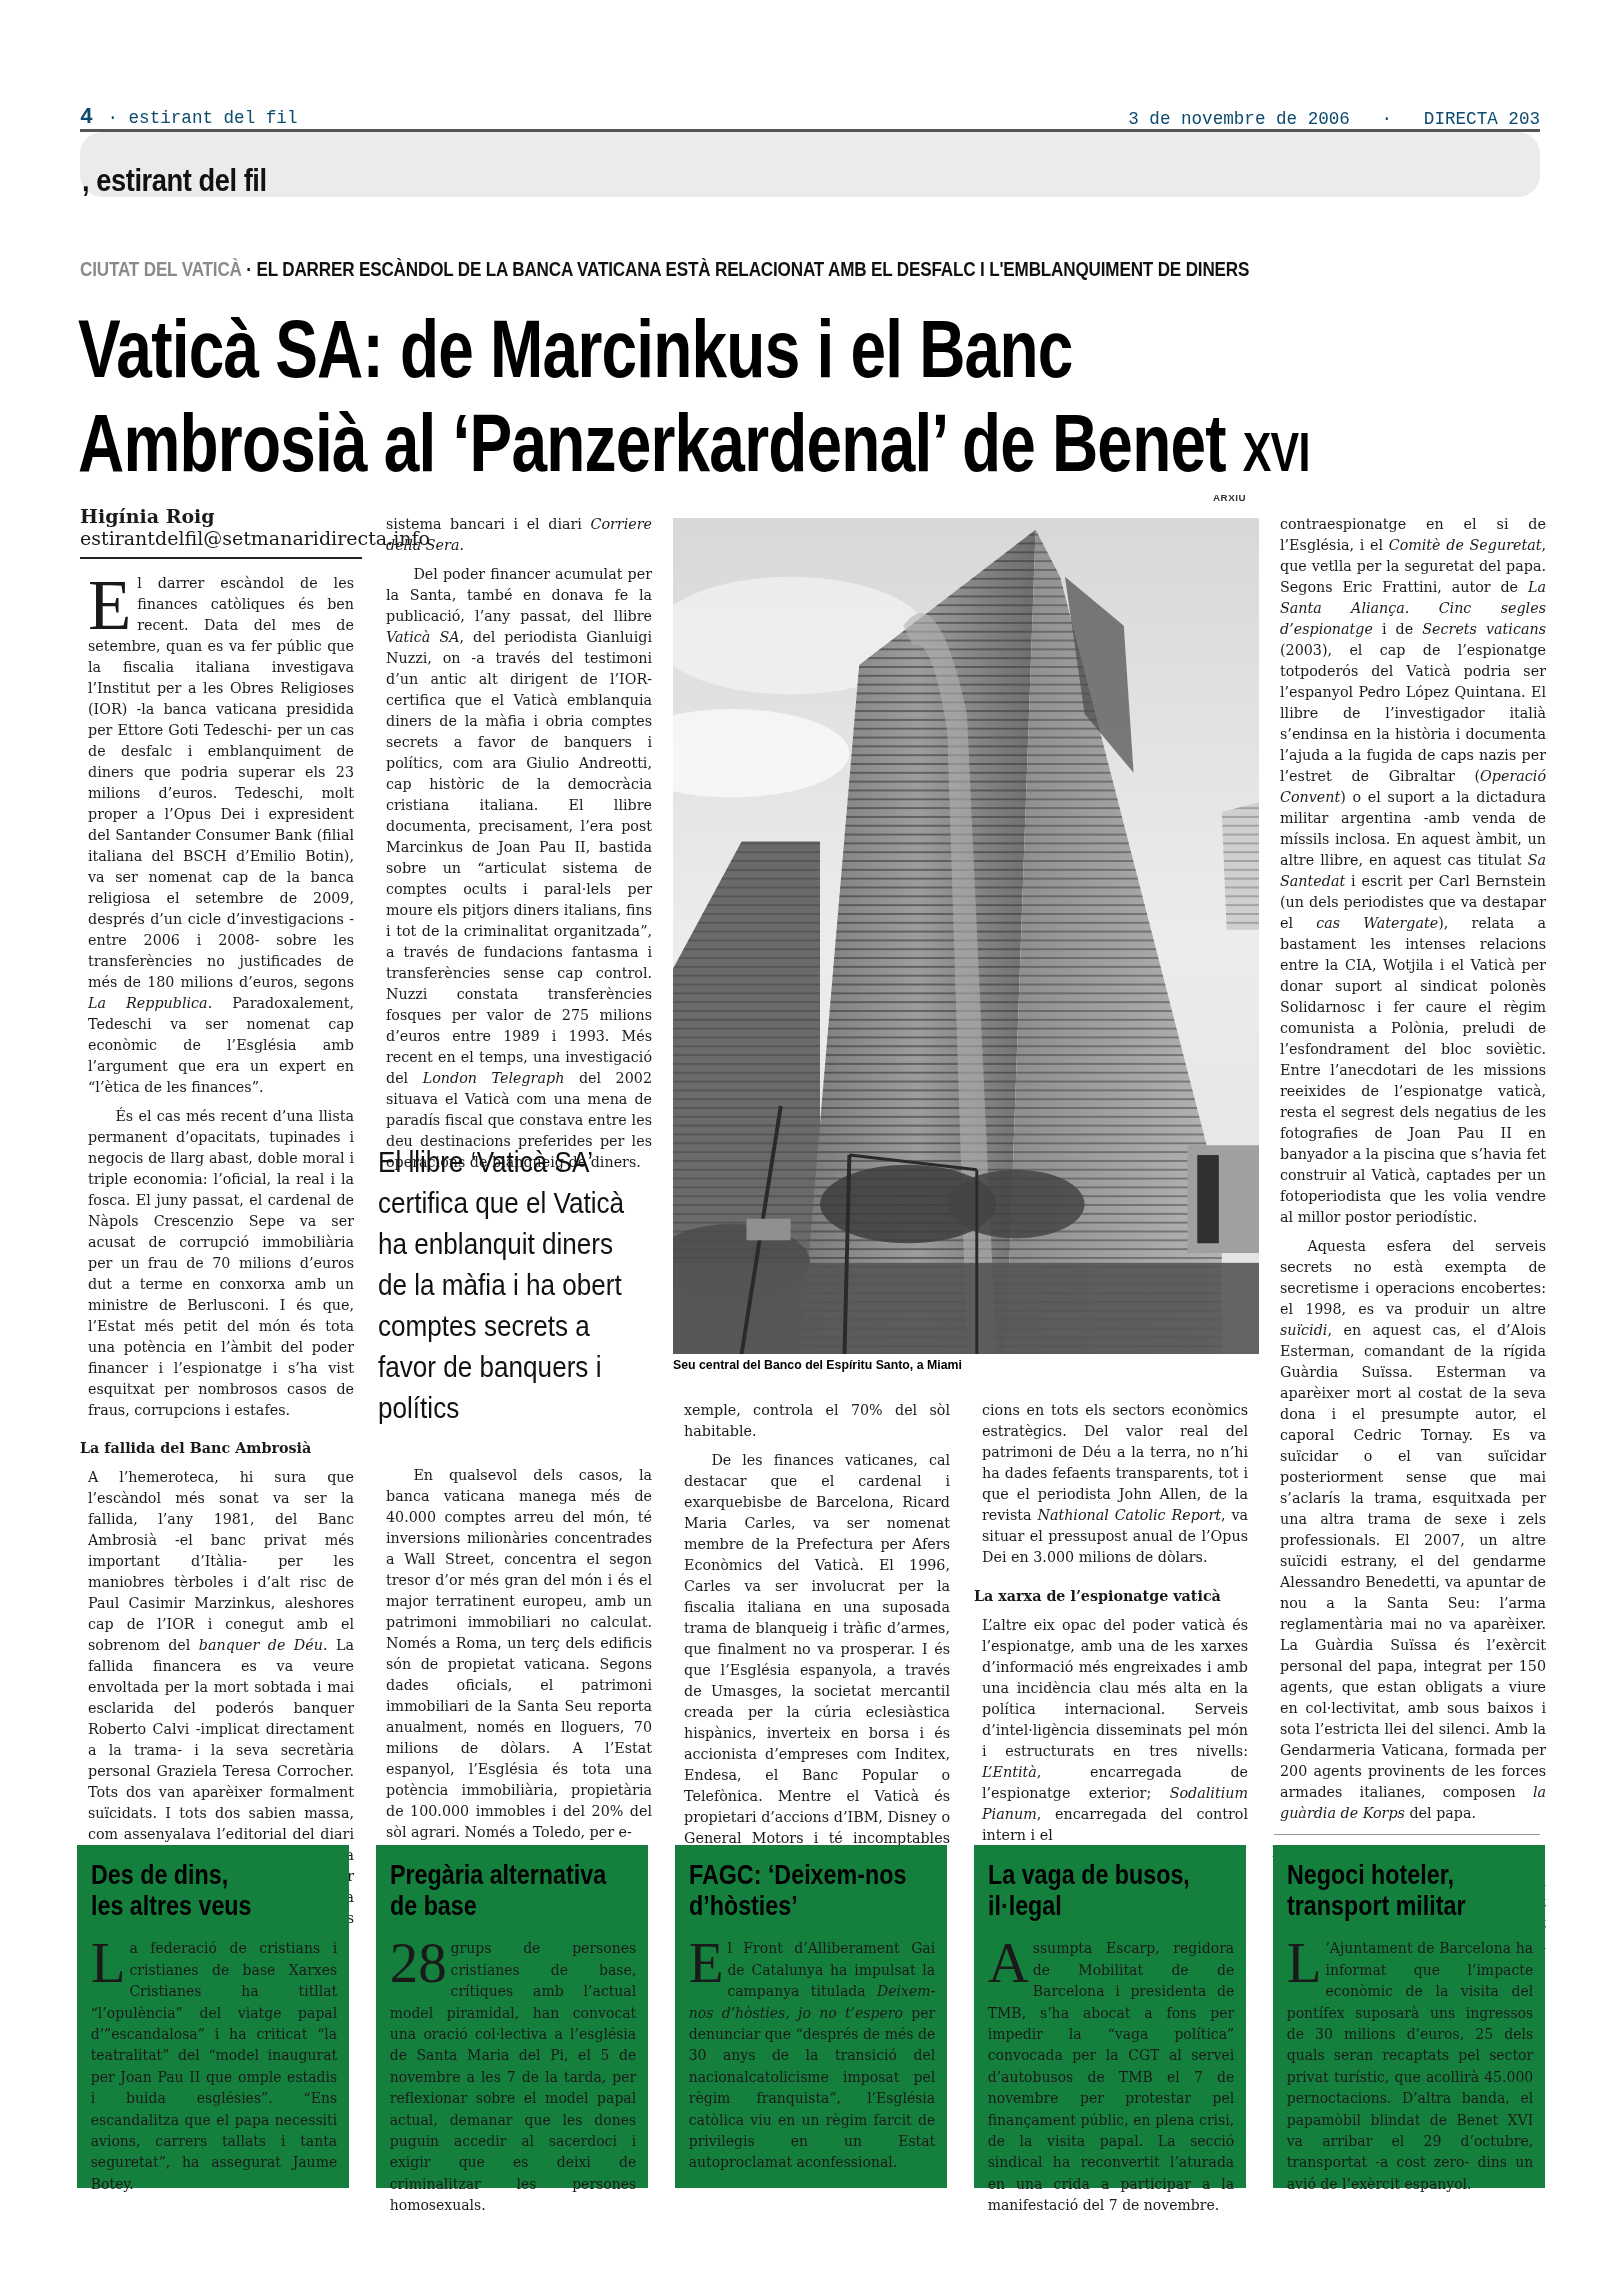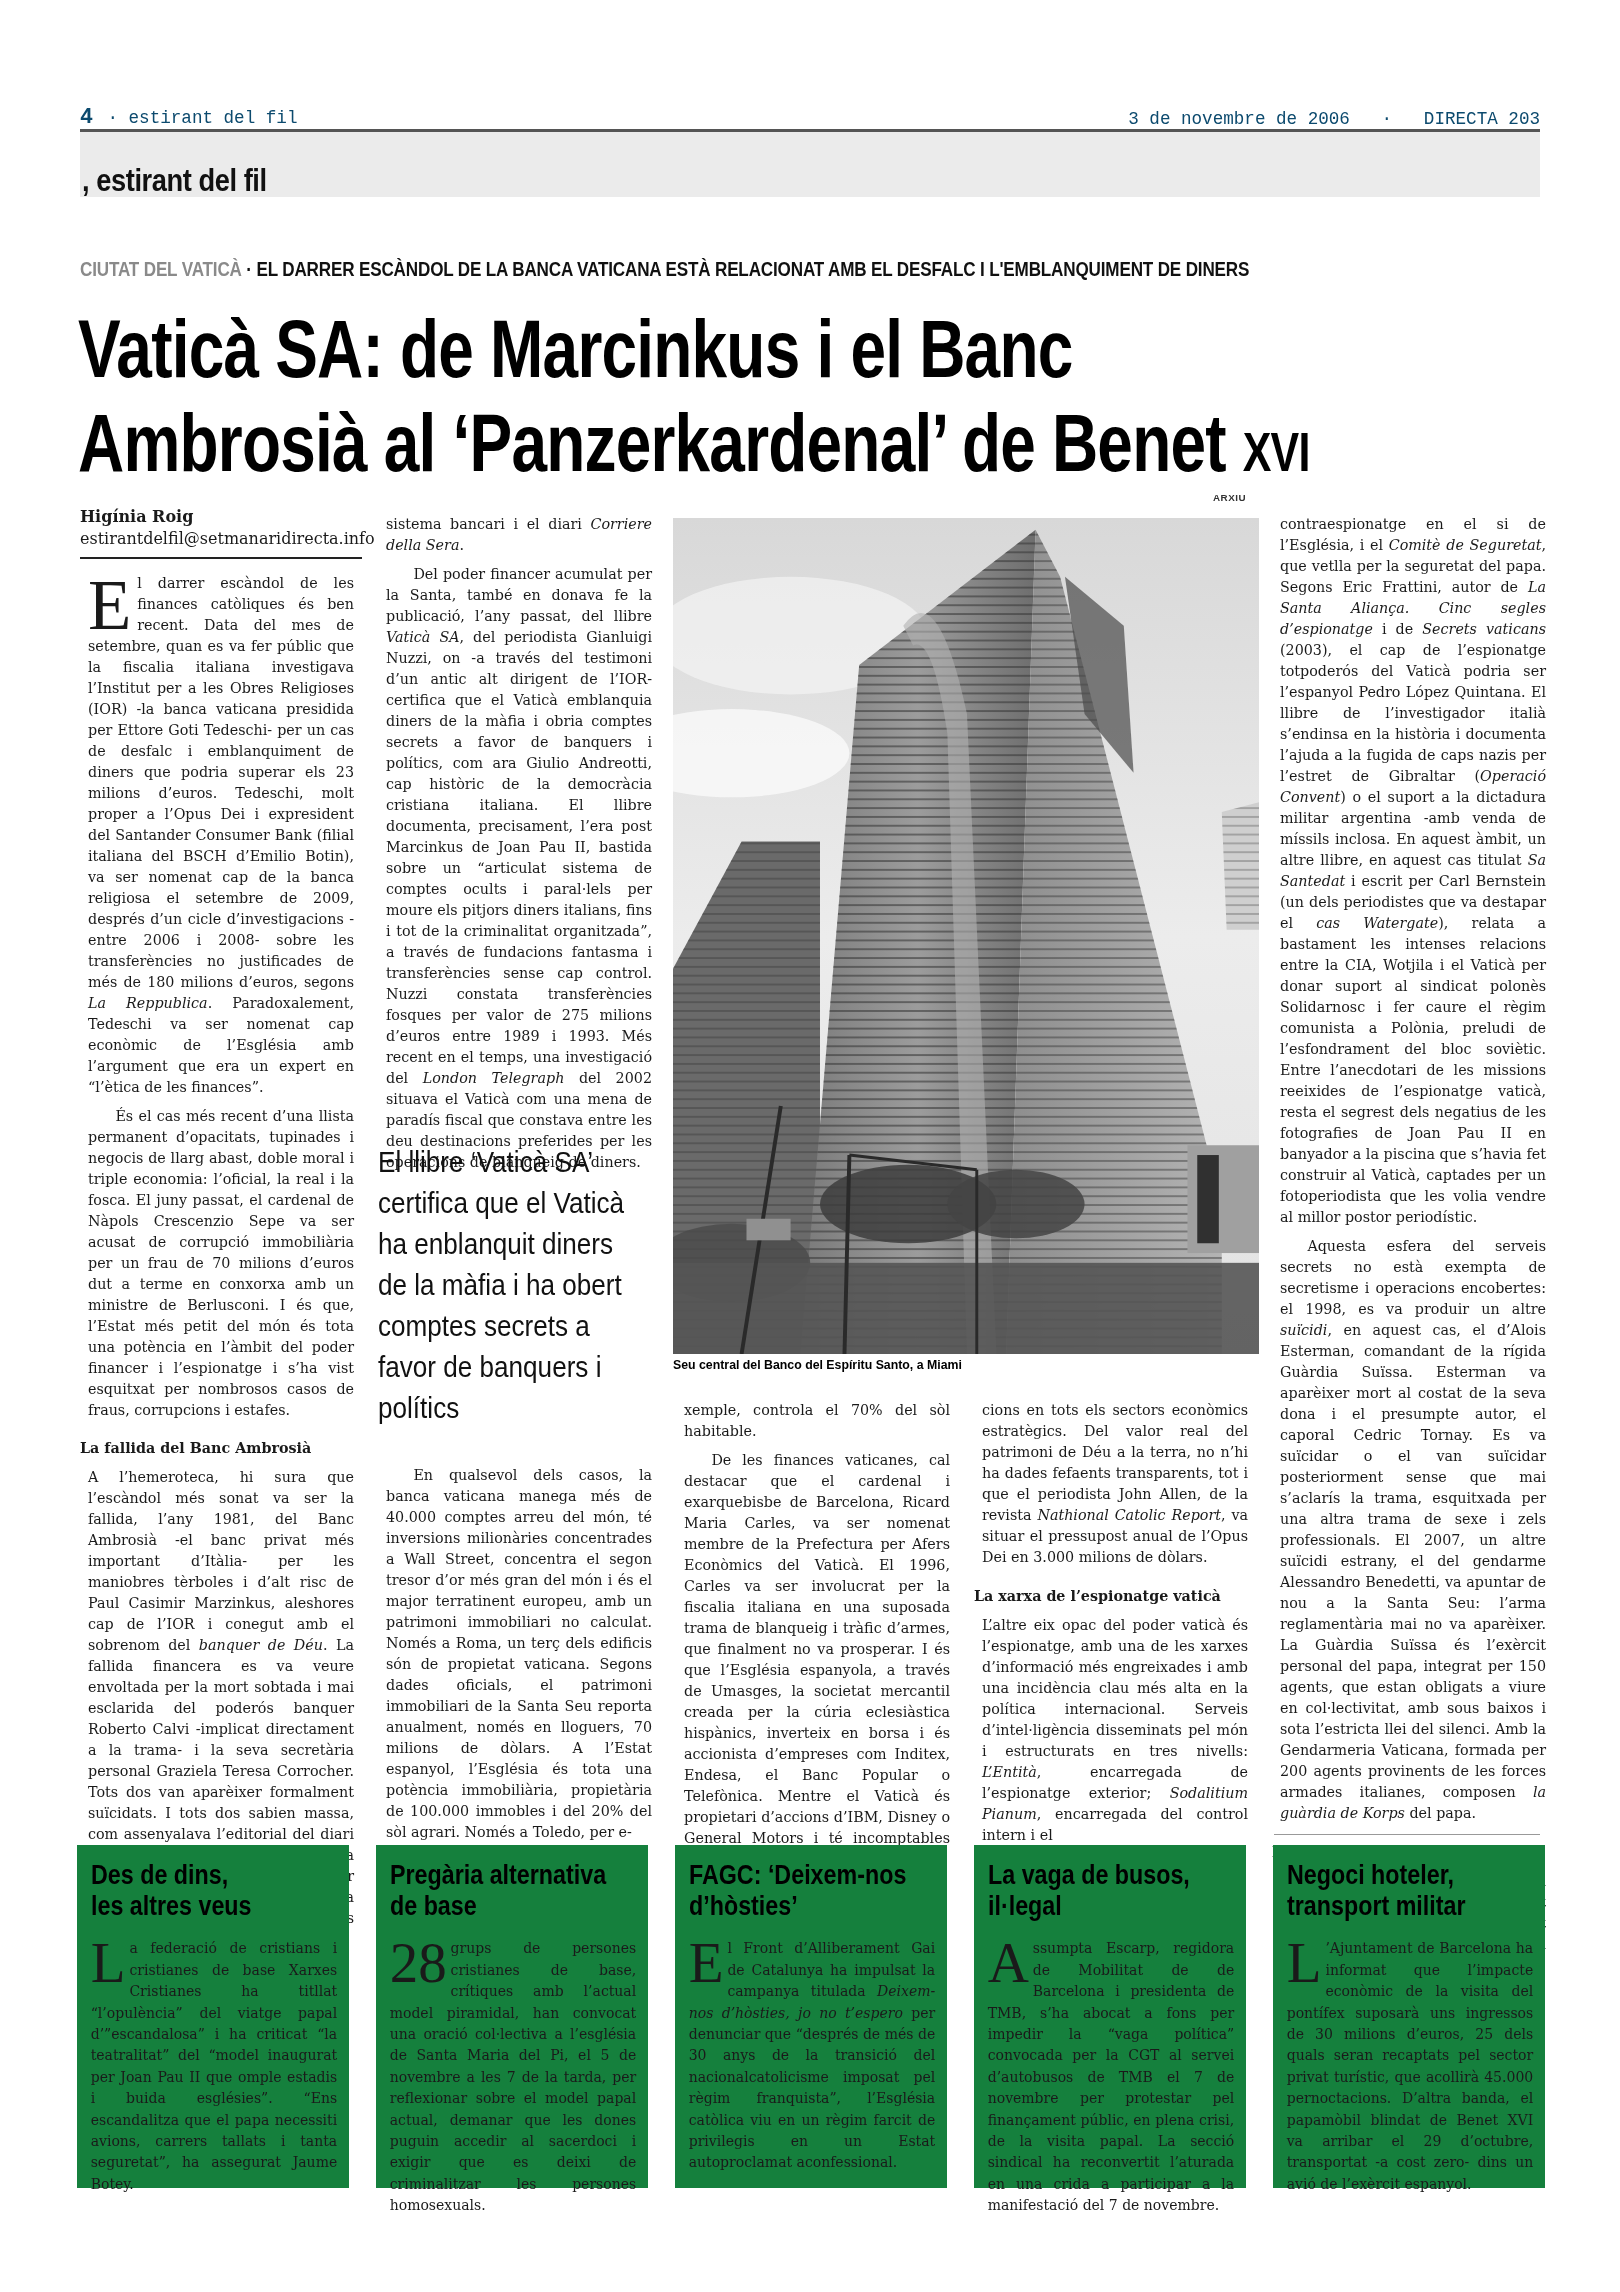--- a/index.html
+++ b/index.html
@@ -3,38 +3,38 @@
 <meta charset="utf-8">
 <style>
   * { box-sizing: border-box; margin: 0; padding: 0; }
   html, body { width: 1620px; height: 2293px; background: #ffffff; overflow: hidden; }
   body { position: relative; font-family: "DejaVu Serif", "Liberation Serif", serif; color: #1a1a1a; }
 
   .running-head { position: absolute; left: 80px; right: 80px; top: 96px; height: 33px; display: flex; justify-content: space-between; align-items: flex-end; font-family: Liberation Mono, monospace; font-size: 17.6px; color: #0c4a6e; }
   .running-head .pn { font-size: 21.6px; font-weight: bold; margin-right: 3.9px; }
   .head-rule { position: absolute; left: 80px; right: 80px; top: 129px; height: 2.9px; background: #555; }
 
-  .section-band { position: absolute; left: 80px; right: 80px; top: 132px; height: 65px; background: #ebebeb; }
+  .section-band { position: absolute; left: 80px; right: 80px; top: 132px; height: 65px; background: #ebebeb; border-radius: 22px; }
   .section-band .label { position: absolute; left: 2px; bottom: -2px; font-family: "Liberation Sans", sans-serif; font-weight: bold; font-size: 31px; color: #111; letter-spacing: -0.5px; transform: scaleX(0.88); transform-origin: left bottom; }
 
   .kicker { position: absolute; left: 80px; top: 257px; font-family: "Liberation Sans", sans-serif; font-weight: bold; font-size: 20.6px; white-space: nowrap; transform: scaleX(0.83); transform-origin: left top; letter-spacing: -0.2px; }
   .kicker .k-tag { color: #8a8a8a; }
   .kicker .k-text { color: #111; }
 
   .headline { position: absolute; left: 78px; top: 302px; width: 1480px; font-family: "Liberation Sans", sans-serif; font-weight: bold; font-size: 82px; line-height: 94px; color: #000; letter-spacing: -1px; transform: scaleX(0.78); transform-origin: left top; white-space: nowrap; }
   .headline .line { display: block; width: 1901px; }
   .headline .sc { font-size: 55px; }
 
   .col { position: absolute; width: 282px; font-size: 14.3px; line-height: 21px; text-align: justify; hyphens: manual; }
   .col p { margin: 8px; }
   .col p.ind { text-indent: 27.4px; }
   .col h4 { font-size: 14.3px; font-weight: bold; margin-top: 17.6px; line-height: 21px; }
   .col em { font-style: italic; }
 
-  .byline { font-size: 16px; line-height: 21.6px; padding-bottom: 7.8px; border-bottom: 2px solid #222; margin-bottom: 13.7px; text-align: left; }
+  .byline { font-size: 19px; line-height: 21.6px; padding-bottom: 7.8px; border-bottom: 2px solid #222; margin-bottom: 13.7px; text-align: left; }
   .byline .author { font-weight: bold; }
 
   .dropcap { float: left; font-size: 71px; line-height: 57px; padding-right: 5.9px; margin-top: 3.9px; font-family: "Liberation Serif", serif; }
 
   .pullquote { position: absolute; left: 378px; top: 1142px; width: 284px; font-family: "Liberation Sans", sans-serif; font-size: 29px; line-height: 41px; color: #111; transform: scaleX(0.9); transform-origin: left top; }
 
   .photo-credit { position: absolute; left: 1213px; top: 492px; font-size: 9.8px; letter-spacing: 0.5px; font-family: Liberation Sans, sans-serif; font-weight: bold; color: #333; }
   .photo { position: absolute; left: 673px; top: 518px; width: 586px; height: 836px; overflow: hidden; background: linear-gradient(180deg, #e9e9e9 0%, #dcdcdc 40%, #cfcfcf 100%); }
   .photo svg { width: 100%; height: 100%; display: block; }
   .caption { position: absolute; left: 673px; top: 1357px; width: 588px; font-family: "Liberation Sans", sans-serif; font-weight: bold; font-size: 13.7px; color: #000; transform: scaleX(0.9); transform-origin: left top; white-space: nowrap; }

